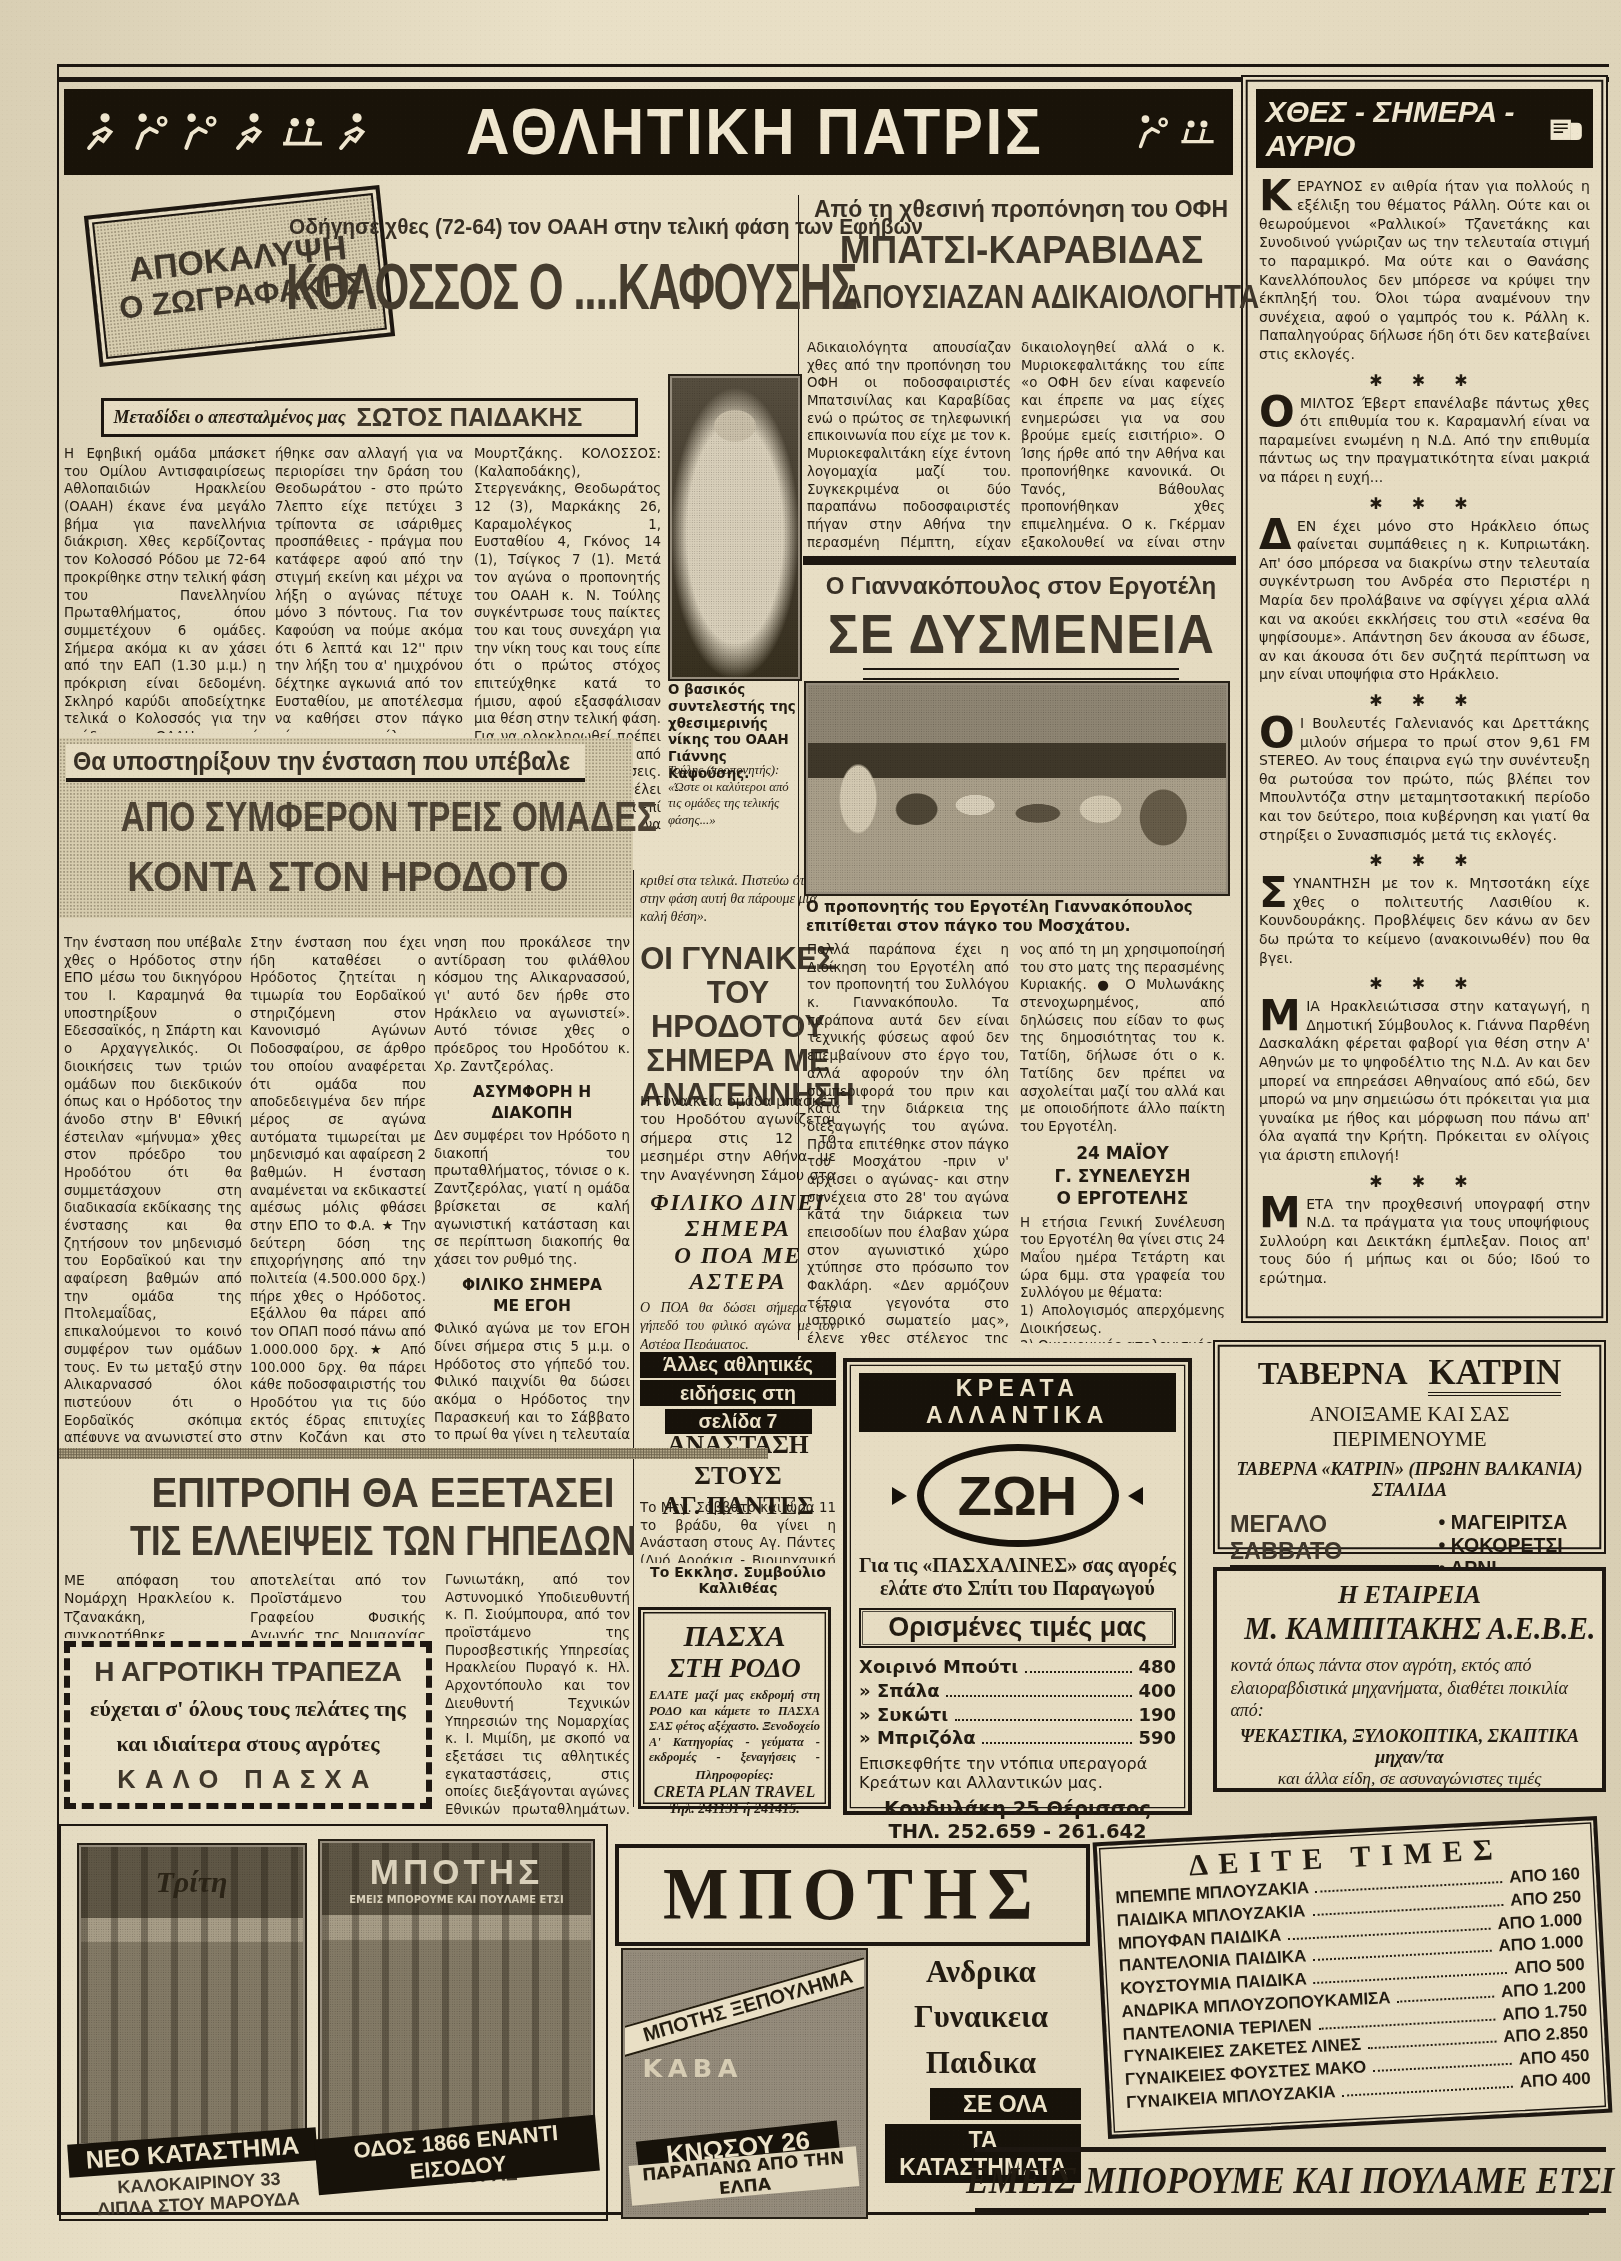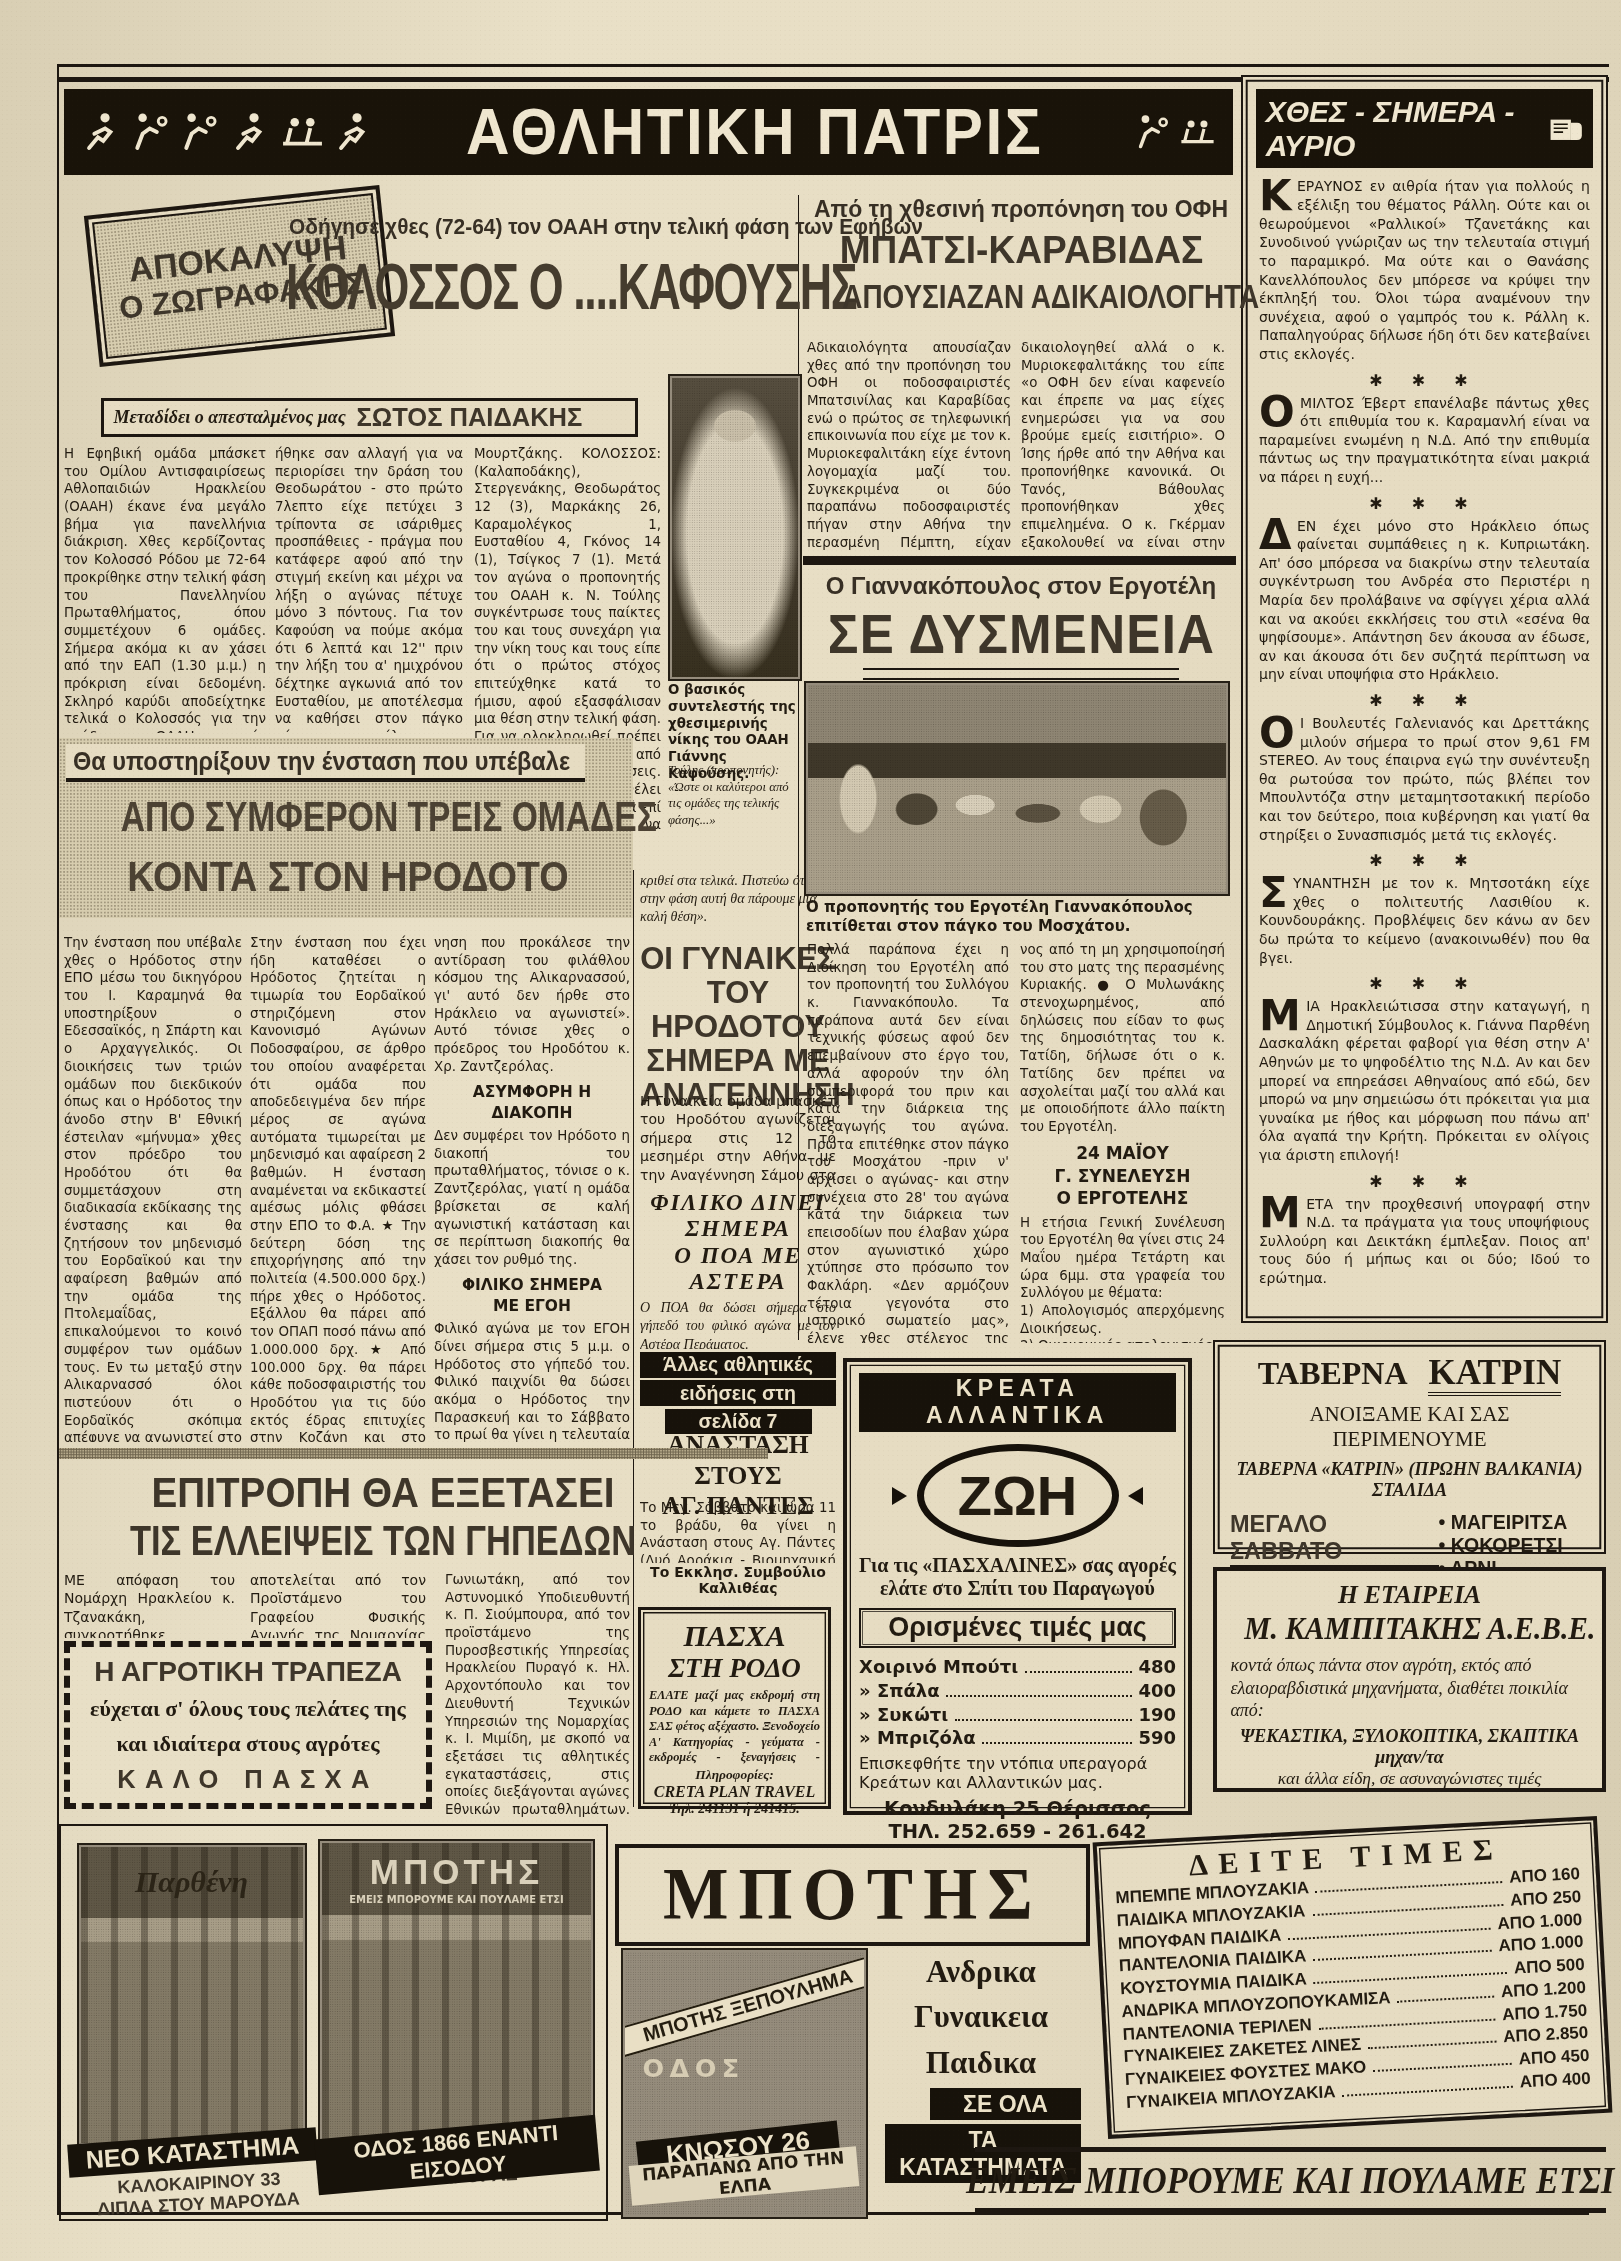--- a/index.html
+++ b/index.html
@@ -343,39 +343,39 @@
     <div class="serif" style="text-align:center;font-style:italic;font-weight:900;font-size:32px;white-space:nowrap;transform:scaleX(.92)">Μ. ΚΑΜΠΙΤΑΚΗΣ Α.Ε.Β.Ε.</div>
     <div class="serif" style="font-style:italic;font-size:18px;margin-top:6.7px;line-height:1.25">κοντά όπως πάντα στον αγρότη, εκτός από ελαιοραβδιστικά μηχανήματα, διαθέτει ποικιλία από:</div>
     <div class="serif" style="text-align:center;font-style:italic;font-weight:900;font-size:18px;margin-top:4px">ΨΕΚΑΣΤΙΚΑ, ΞΥΛΟΚΟΠΤΙΚΑ, ΣΚΑΠΤΙΚΑ μηχαν/τα</div>
     <div class="serif" style="text-align:center;font-style:italic;font-size:17.5px">και άλλα είδη, σε ασυναγώνιστες τιμές</div>
     <div class="serif" style="text-align:center;font-style:italic;font-size:17.5px">και ΥΠΕΥΘΥΝΟ ΣΕΡΒΙΣ.</div>
 
   </div>
 
   <div class="abs" style="left:59px;top:1824px;width:545px;height:393px;border:2.7px solid #1d1711">
     <div class="photo ph-shop stripes" style="left:17.5px;top:19px;width:222px;height:296px">
-      <div class="serif" style="position:absolute;top:17.5px;left:0;right:0;text-align:center;font-style:italic;font-weight:700;font-size:30px;color:#2b2417;z-index:1">Παρθένη</div>
+      <div class="serif" style="position:absolute;top:17.5px;left:0;right:0;text-align:center;font-style:italic;font-weight:700;font-size:30px;color:#2b2417;z-index:1">Τρίτη</div>
     </div>
     <div class="plate" style="position:absolute;left:6.7px;top:310px;width:249px;font-size:25px;transform:rotate(-4deg);padding:2px 0;z-index:2">ΝΕΟ ΚΑΤΑΣΤΗΜΑ</div>
     <div class="headline" style="position:absolute;left:27px;top:347px;width:222px;text-align:center;font-size:18px;transform:rotate(-3deg)">ΚΑΛΟΚΑΙΡΙΝΟΥ 33</div>
     <div class="headline" style="position:absolute;left:20px;top:368px;width:235px;text-align:center;font-size:18px;transform:rotate(-3deg)">ΔΙΠΛΑ ΣΤΟΥ ΜΑΡΟΥΔΑ</div>
     <div class="photo ph-shop2 stripes" style="left:259px;top:15px;width:269px;height:302px">
       <div class="headline" style="position:absolute;top:9.4px;left:0;right:0;text-align:center;font-size:35px;letter-spacing:4px;color:#d9d0ba;z-index:1">ΜΠΟΤΗΣ</div>
       <div style="position:absolute;top:51px;left:0;right:0;text-align:center;font-size:10px;font-weight:700;color:#d9d0ba;z-index:1">ΕΜΕΙΣ ΜΠΟΡΟΥΜΕ ΚΑΙ ΠΟΥΛΑΜΕ ΕΤΣΙ</div>
     </div>
     <div class="plate" style="position:absolute;left:255px;top:301px;width:282px;font-size:22px;transform:rotate(-5deg);padding:2px 0;z-index:2">ΟΔΟΣ 1866 ΕΝΑΝΤΙ ΕΙΣΟΔΟΥ</div>
     <div class="headline" style="position:absolute;left:289px;top:339px;width:215px;text-align:center;font-size:19.5px;transform:rotate(-3deg)">ΨΑΡΑΓΟΡΑΣ</div>
   </div>
 
   <div class="abs" style="left:615px;top:1844px;width:467px;height:94px;border:4px solid #1d1711;display:flex;align-items:center;justify-content:center">
     <span class="serif" style="font-weight:900;font-size:73px;letter-spacing:10.7px;transform:scaleX(.95)">ΜΠΟΤΗΣ</span>
   </div>
   <div class="abs photo ph-kava" style="left:623px;top:1950px;width:239px;height:263px">
     <div class="plate" style="position:absolute;top:39px;left:-20px;width:282px;font-size:20px;background:#e9dfc5;color:#241d10;transform:rotate(-16deg);border:2px solid #241d10;padding:1.3px 0;z-index:1">ΜΠΟΤΗΣ ΞΕΠΟΥΛΗΜΑ</div>
-    <div style="position:absolute;top:101px;left:17.5px;font-weight:800;font-size:25.5px;letter-spacing:5.4px;color:#d6ccb3;z-index:1">ΟΔΟΣ</div>
+    <div style="position:absolute;top:101px;left:17.5px;font-weight:800;font-size:25.5px;letter-spacing:5.4px;color:#d6ccb3;z-index:1">ΚΑΒΑ</div>
     <div class="plate" style="position:absolute;bottom:51px;left:12px;width:202px;font-size:25.5px;transform:rotate(-6deg);padding:2px 0;z-index:1">ΚΝΩΣΟΥ 26</div>
     <div style="position:absolute;bottom:19px;left:5.4px;width:228px;text-align:center;font-weight:800;font-size:17px;transform:rotate(-5deg);color:#241d10;background:#e0d6bc;z-index:1">ΠΑΡΑΠΑΝΩ ΑΠΟ ΤΗΝ ΕΛΠΑ</div>
   </div>
   <div class="abs serif" style="left:881px;top:1954px;width:200px;text-align:center">
     <div style="font-size:31px;font-weight:700;margin-bottom:9.4px">Ανδρικα</div>
     <div style="font-size:31px;font-weight:700;margin-bottom:9.4px">Γυναικεια</div>
     <div style="font-size:31px;font-weight:700">Παιδικα</div>
   </div>
   <div class="abs plate" style="left:930px;top:2088px;width:151px;font-size:23px;padding:2.7px 0">ΣΕ ΟΛΑ</div>
   <div class="abs plate" style="left:885px;top:2124px;width:196px;font-size:23px;padding:2.7px 0">ΤΑ ΚΑΤΑΣΤΗΜΑΤΑ</div>

